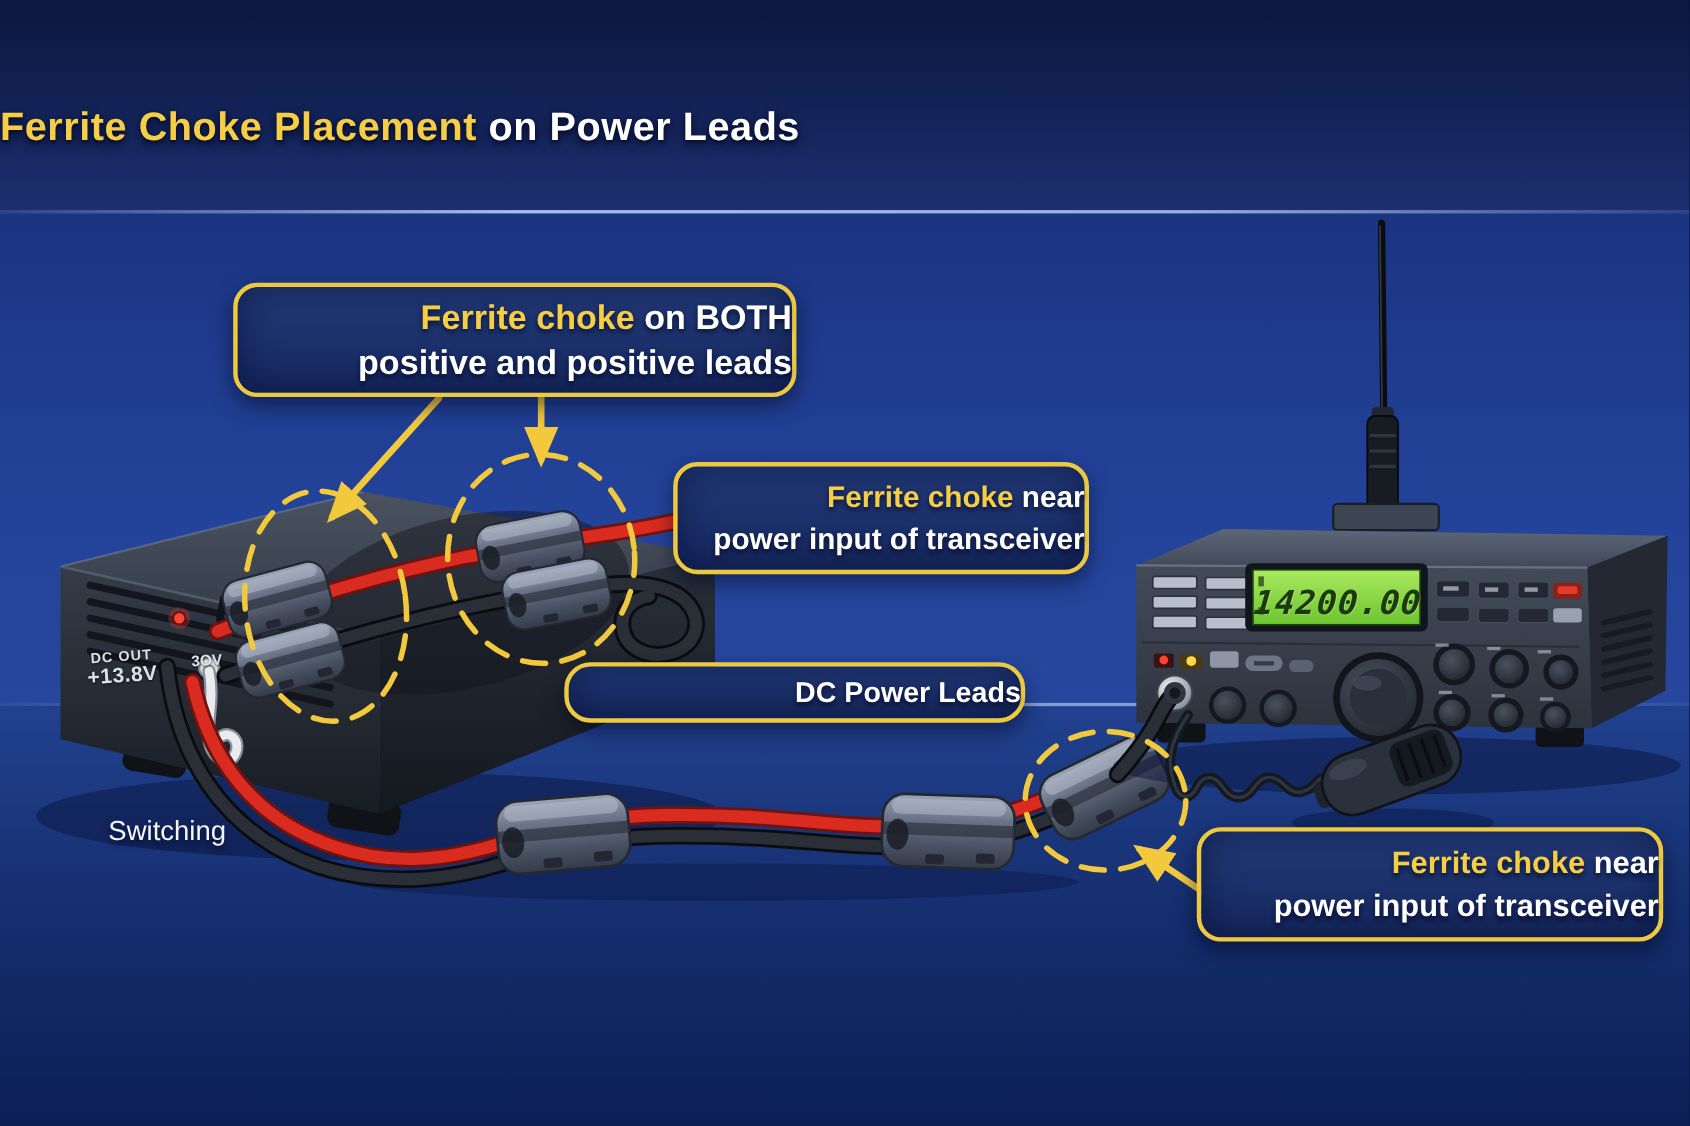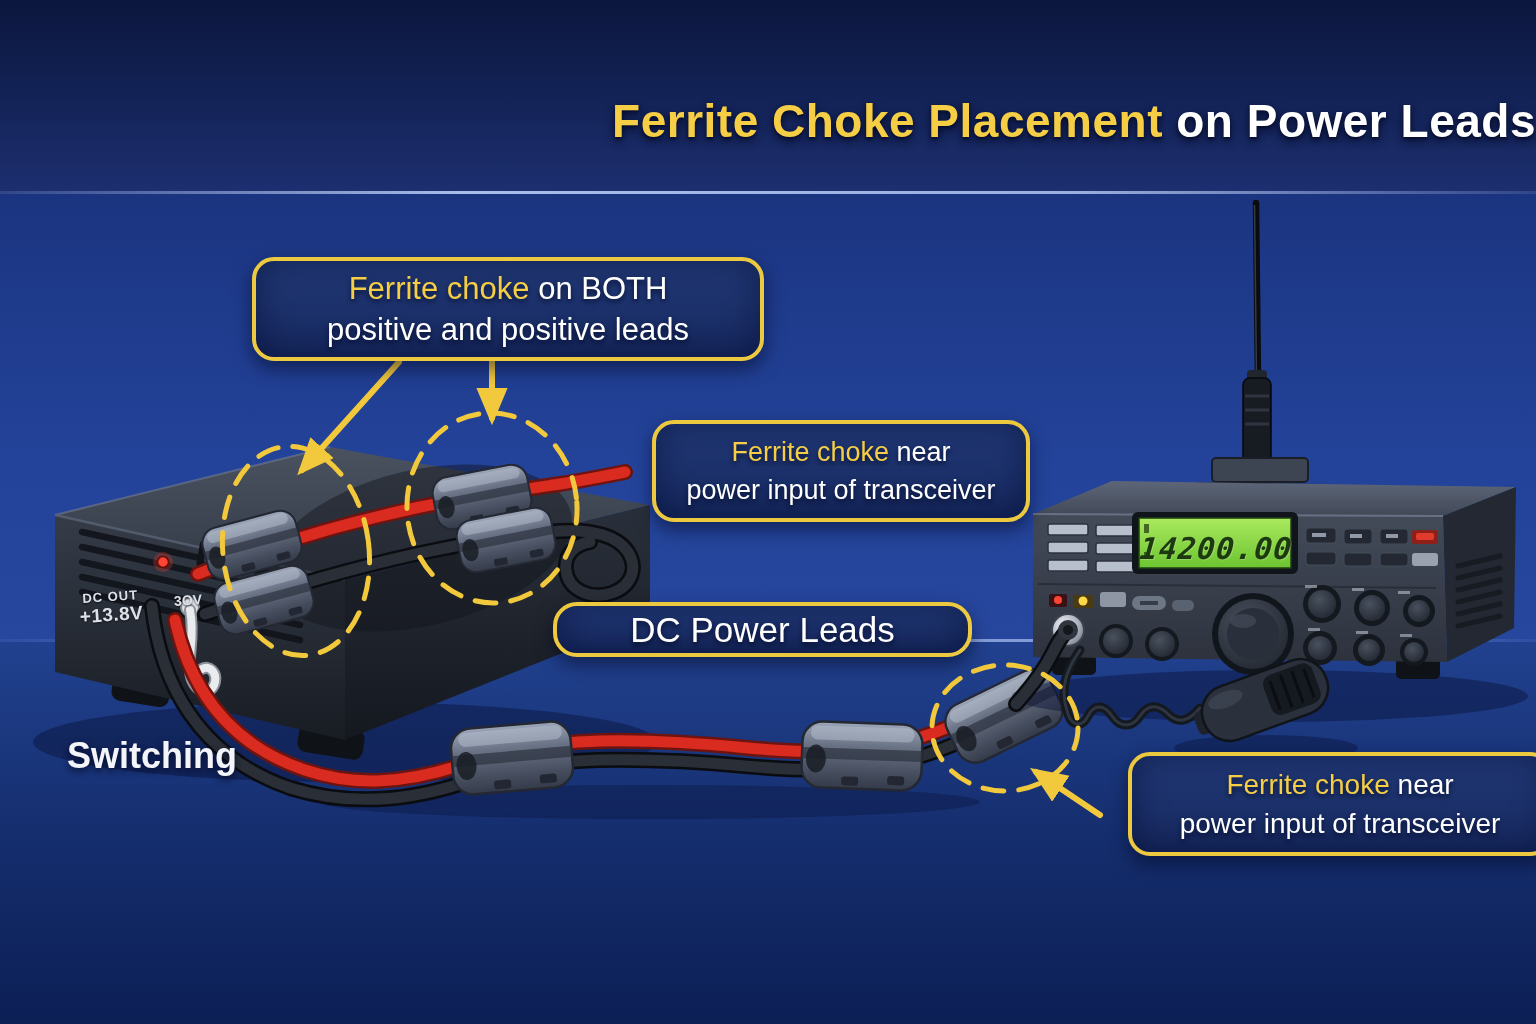--- a/index.html
+++ b/index.html
@@ -19,36 +19,36 @@
   
   .wr-o{fill:none;stroke:#6e1410;stroke-width:16;stroke-linecap:round;}
   .wr-c{fill:none;stroke:#d92b1f;stroke-width:11;stroke-linecap:round;}
   .wb-o{fill:none;stroke:#0a0c10;stroke-width:16;stroke-linecap:round;}
   .wb-c{fill:none;stroke:#292e37;stroke-width:11;stroke-linecap:round;}
   .ww-o{fill:none;stroke:#8b9098;stroke-width:12;stroke-linecap:round;}
   .ww-c{fill:none;stroke:#e9ebee;stroke-width:8;stroke-linecap:round;}
   .dashc{fill:none;stroke:#f2c83d;stroke-width:5;stroke-dasharray:21 15;stroke-linecap:round;}
   .arrow{fill:none;stroke:#f2c83d;stroke-width:6;stroke-linecap:round;}
   
-  .title{position:absolute;top:94px;left:0;right:0;text-align:right;
-         font-size:46px;font-weight:bold;letter-spacing:.5px;white-space:pre-wrap;
+  .title{position:absolute;top:94px;left:0;right:0;text-align:left;
+         font-size:36px;font-weight:bold;letter-spacing:.5px;white-space:pre-wrap;
          text-shadow:0 4px 10px rgba(3,8,35,.85),0 2px 3px rgba(3,8,35,.7);}
   .hl{color:#f5ce45;} .wh{color:#ffffff;}
   .callout{position:absolute;box-sizing:border-box;border:4px solid #edc93f;border-radius:22px;
          background:linear-gradient(180deg,#223a78 0%,#16285e 100%);
          box-shadow:0 8px 18px rgba(2,6,30,.5), inset 0 0 34px rgba(2,8,40,.5);
-         display:flex;flex-direction:column;justify-content:center;align-items:center;
-         color:#fff;font-weight:normal;text-align:center;white-space:pre-wrap;
-         text-shadow:0 3px 5px rgba(3,8,35,.75);margin-left:40px;}
+         display:flex;flex-direction:column;justify-content:center;align-items:flex-end;
+         color:#fff;font-weight:bold;text-align:center;white-space:pre-wrap;
+         text-shadow:0 3px 5px rgba(3,8,35,.75);}
   .c1{left:212px;top:257px;width:512px;height:104px;font-size:31px;line-height:41px;}
   .c2{left:612px;top:420px;width:378px;height:102px;font-size:27px;line-height:38px;}
   .c3{left:1088px;top:752px;width:424px;height:104px;font-size:28px;line-height:39px;}
-  .dcbox{left:513px;top:602px;width:419px;height:55px;font-size:35px;border-radius:24px;}
+  .dcbox{left:513px;top:602px;width:419px;height:55px;font-size:26px;border-radius:24px;}
   .psu-caption{position:absolute;left:18px;top:733px;width:268px;text-align:center;
-         color:#f3f5f9;font-size:36px;font-weight:bold;line-height:46px;
+         color:#f3f5f9;font-size:25px;font-weight:normal;line-height:46px;
          text-shadow:0 3px 7px rgba(3,8,35,.85);}
   .psu-panel-label{position:absolute;left:50px;top:589px;width:122px;text-align:center;
          color:#dde1e8;font-weight:bold;transform:rotate(-4deg);
          text-shadow:0 1px 2px rgba(0,0,0,.65);}
   .psu-panel-label .l1{font-size:13px;letter-spacing:1px;}
   .psu-panel-label .l2{font-size:19px;letter-spacing:.5px;}
   .port-label{position:absolute;left:164px;top:592px;width:48px;text-align:center;
          color:#dde1e8;font-size:14px;font-weight:bold;transform:rotate(-4deg);
          text-shadow:0 1px 2px rgba(0,0,0,.65);}
   .lcd-text{position:absolute;left:1140px;top:531px;width:152px;text-align:center;

